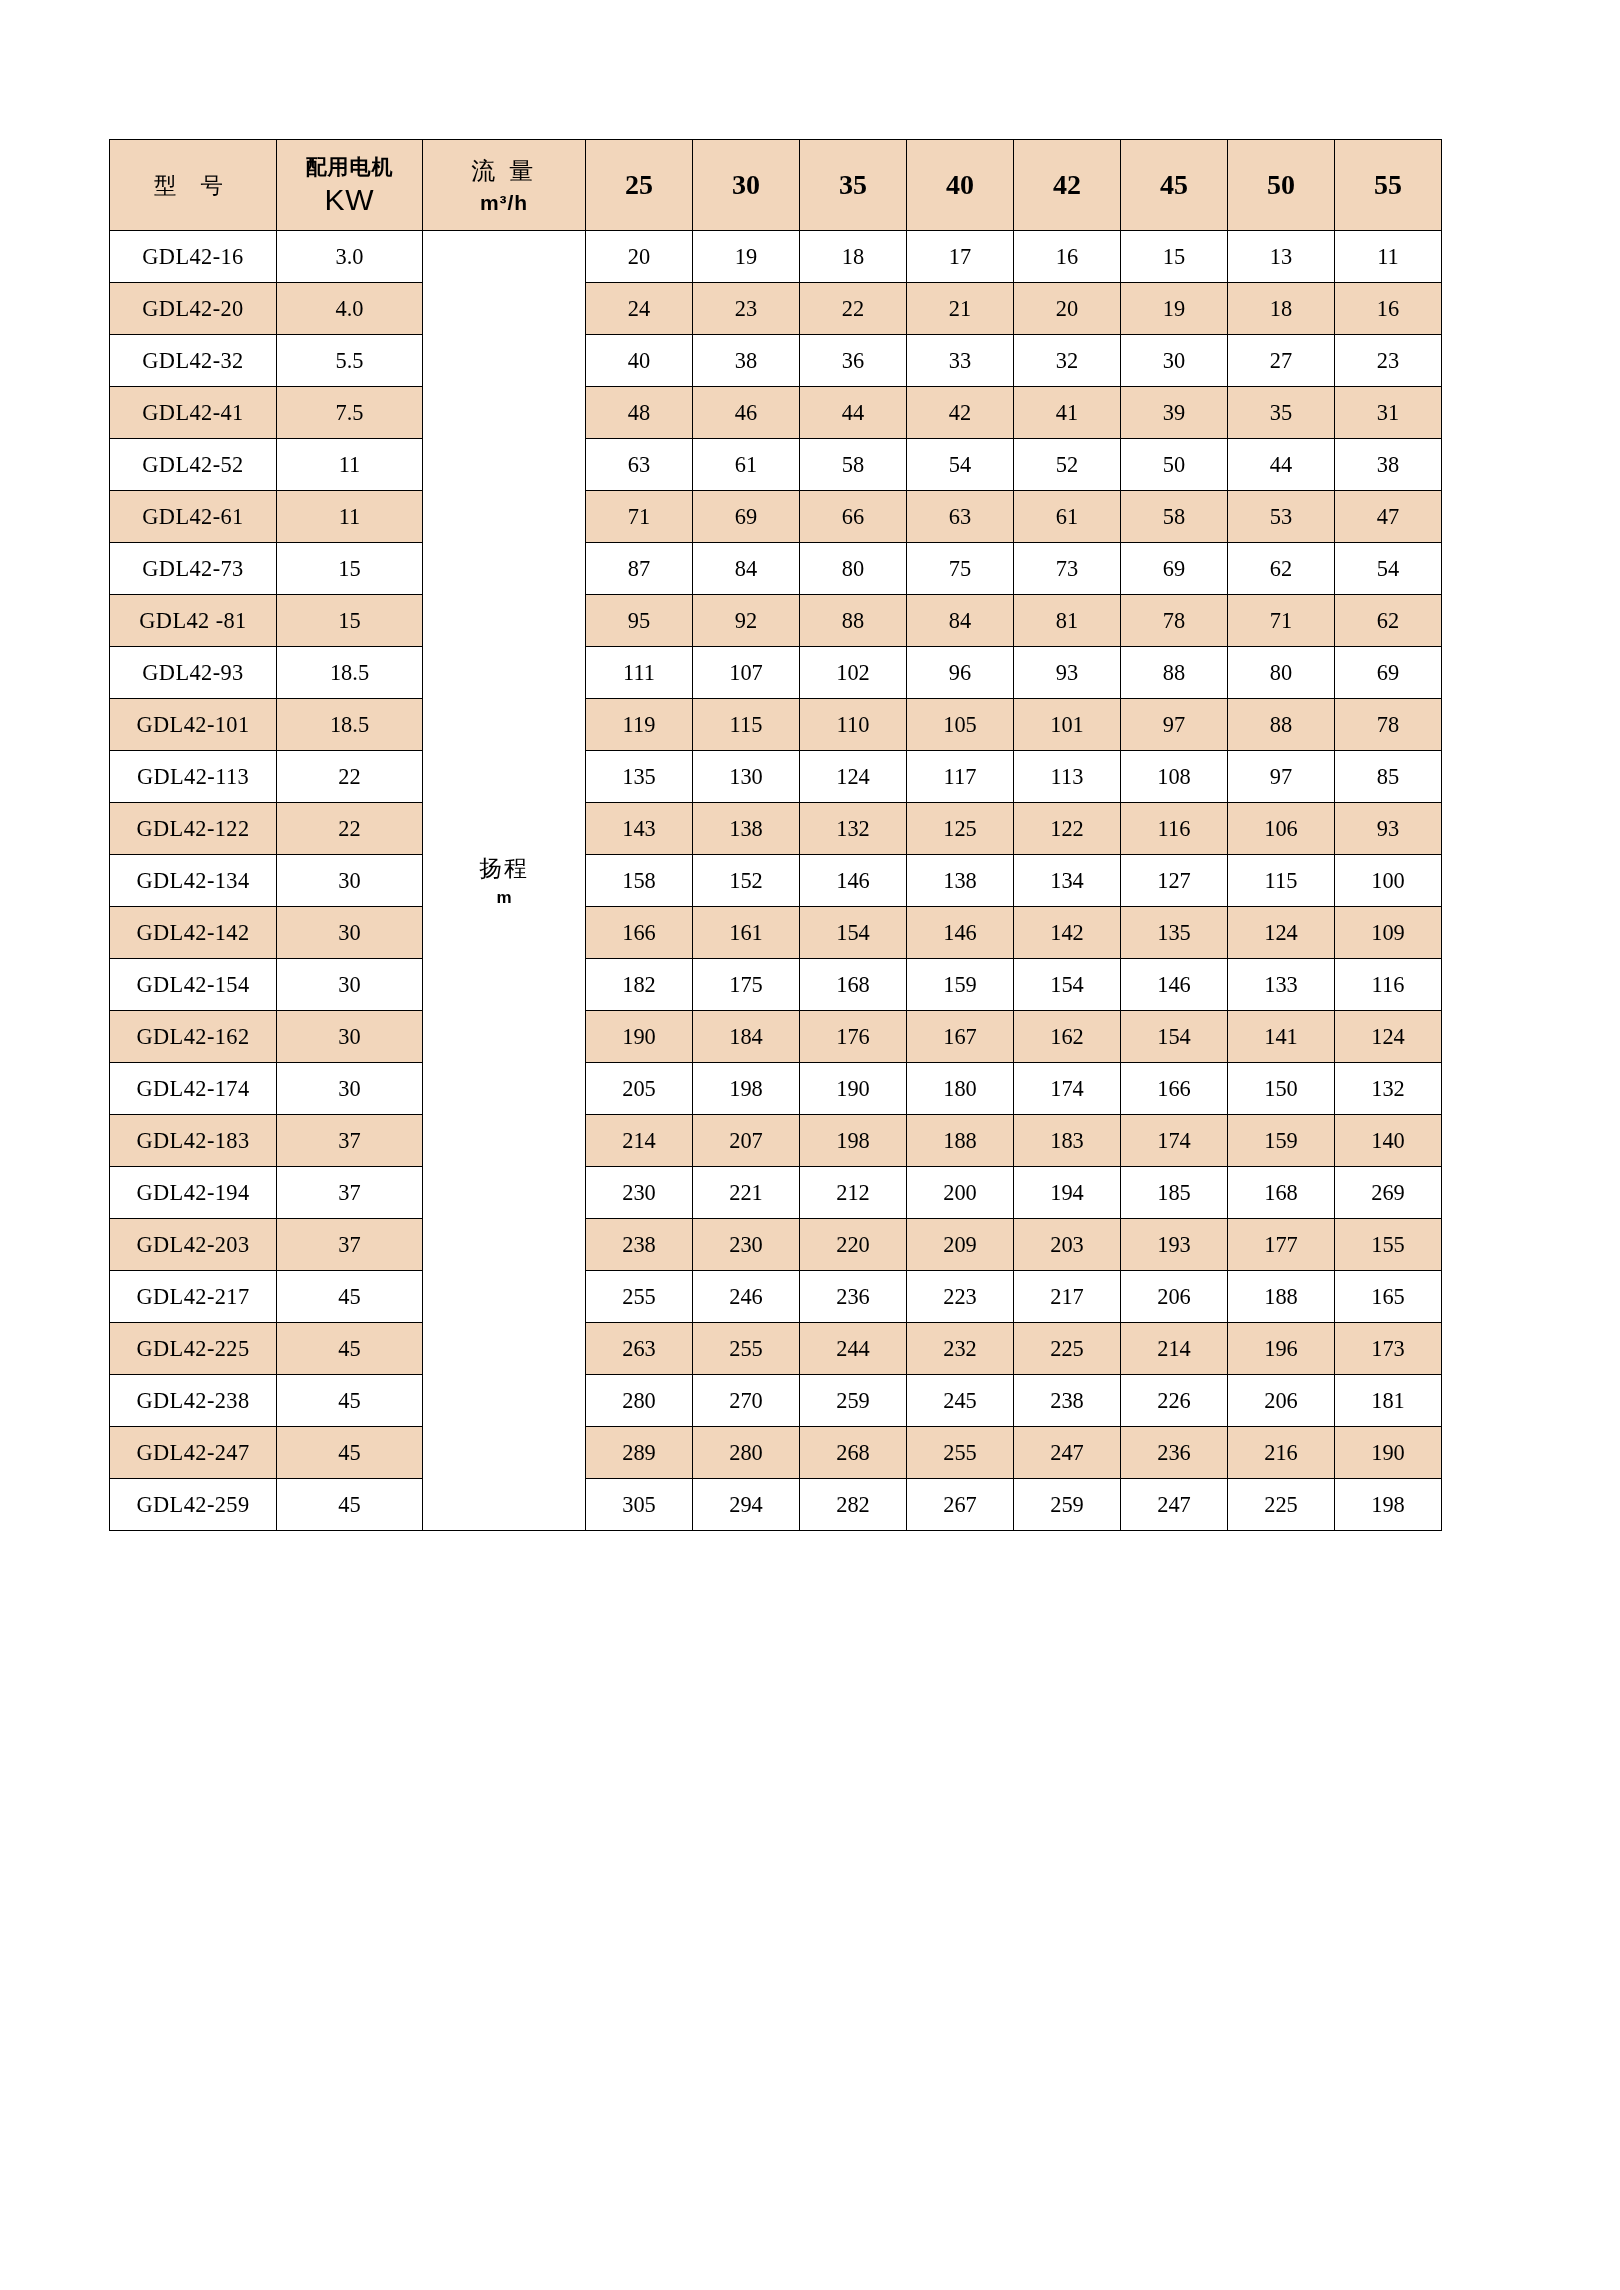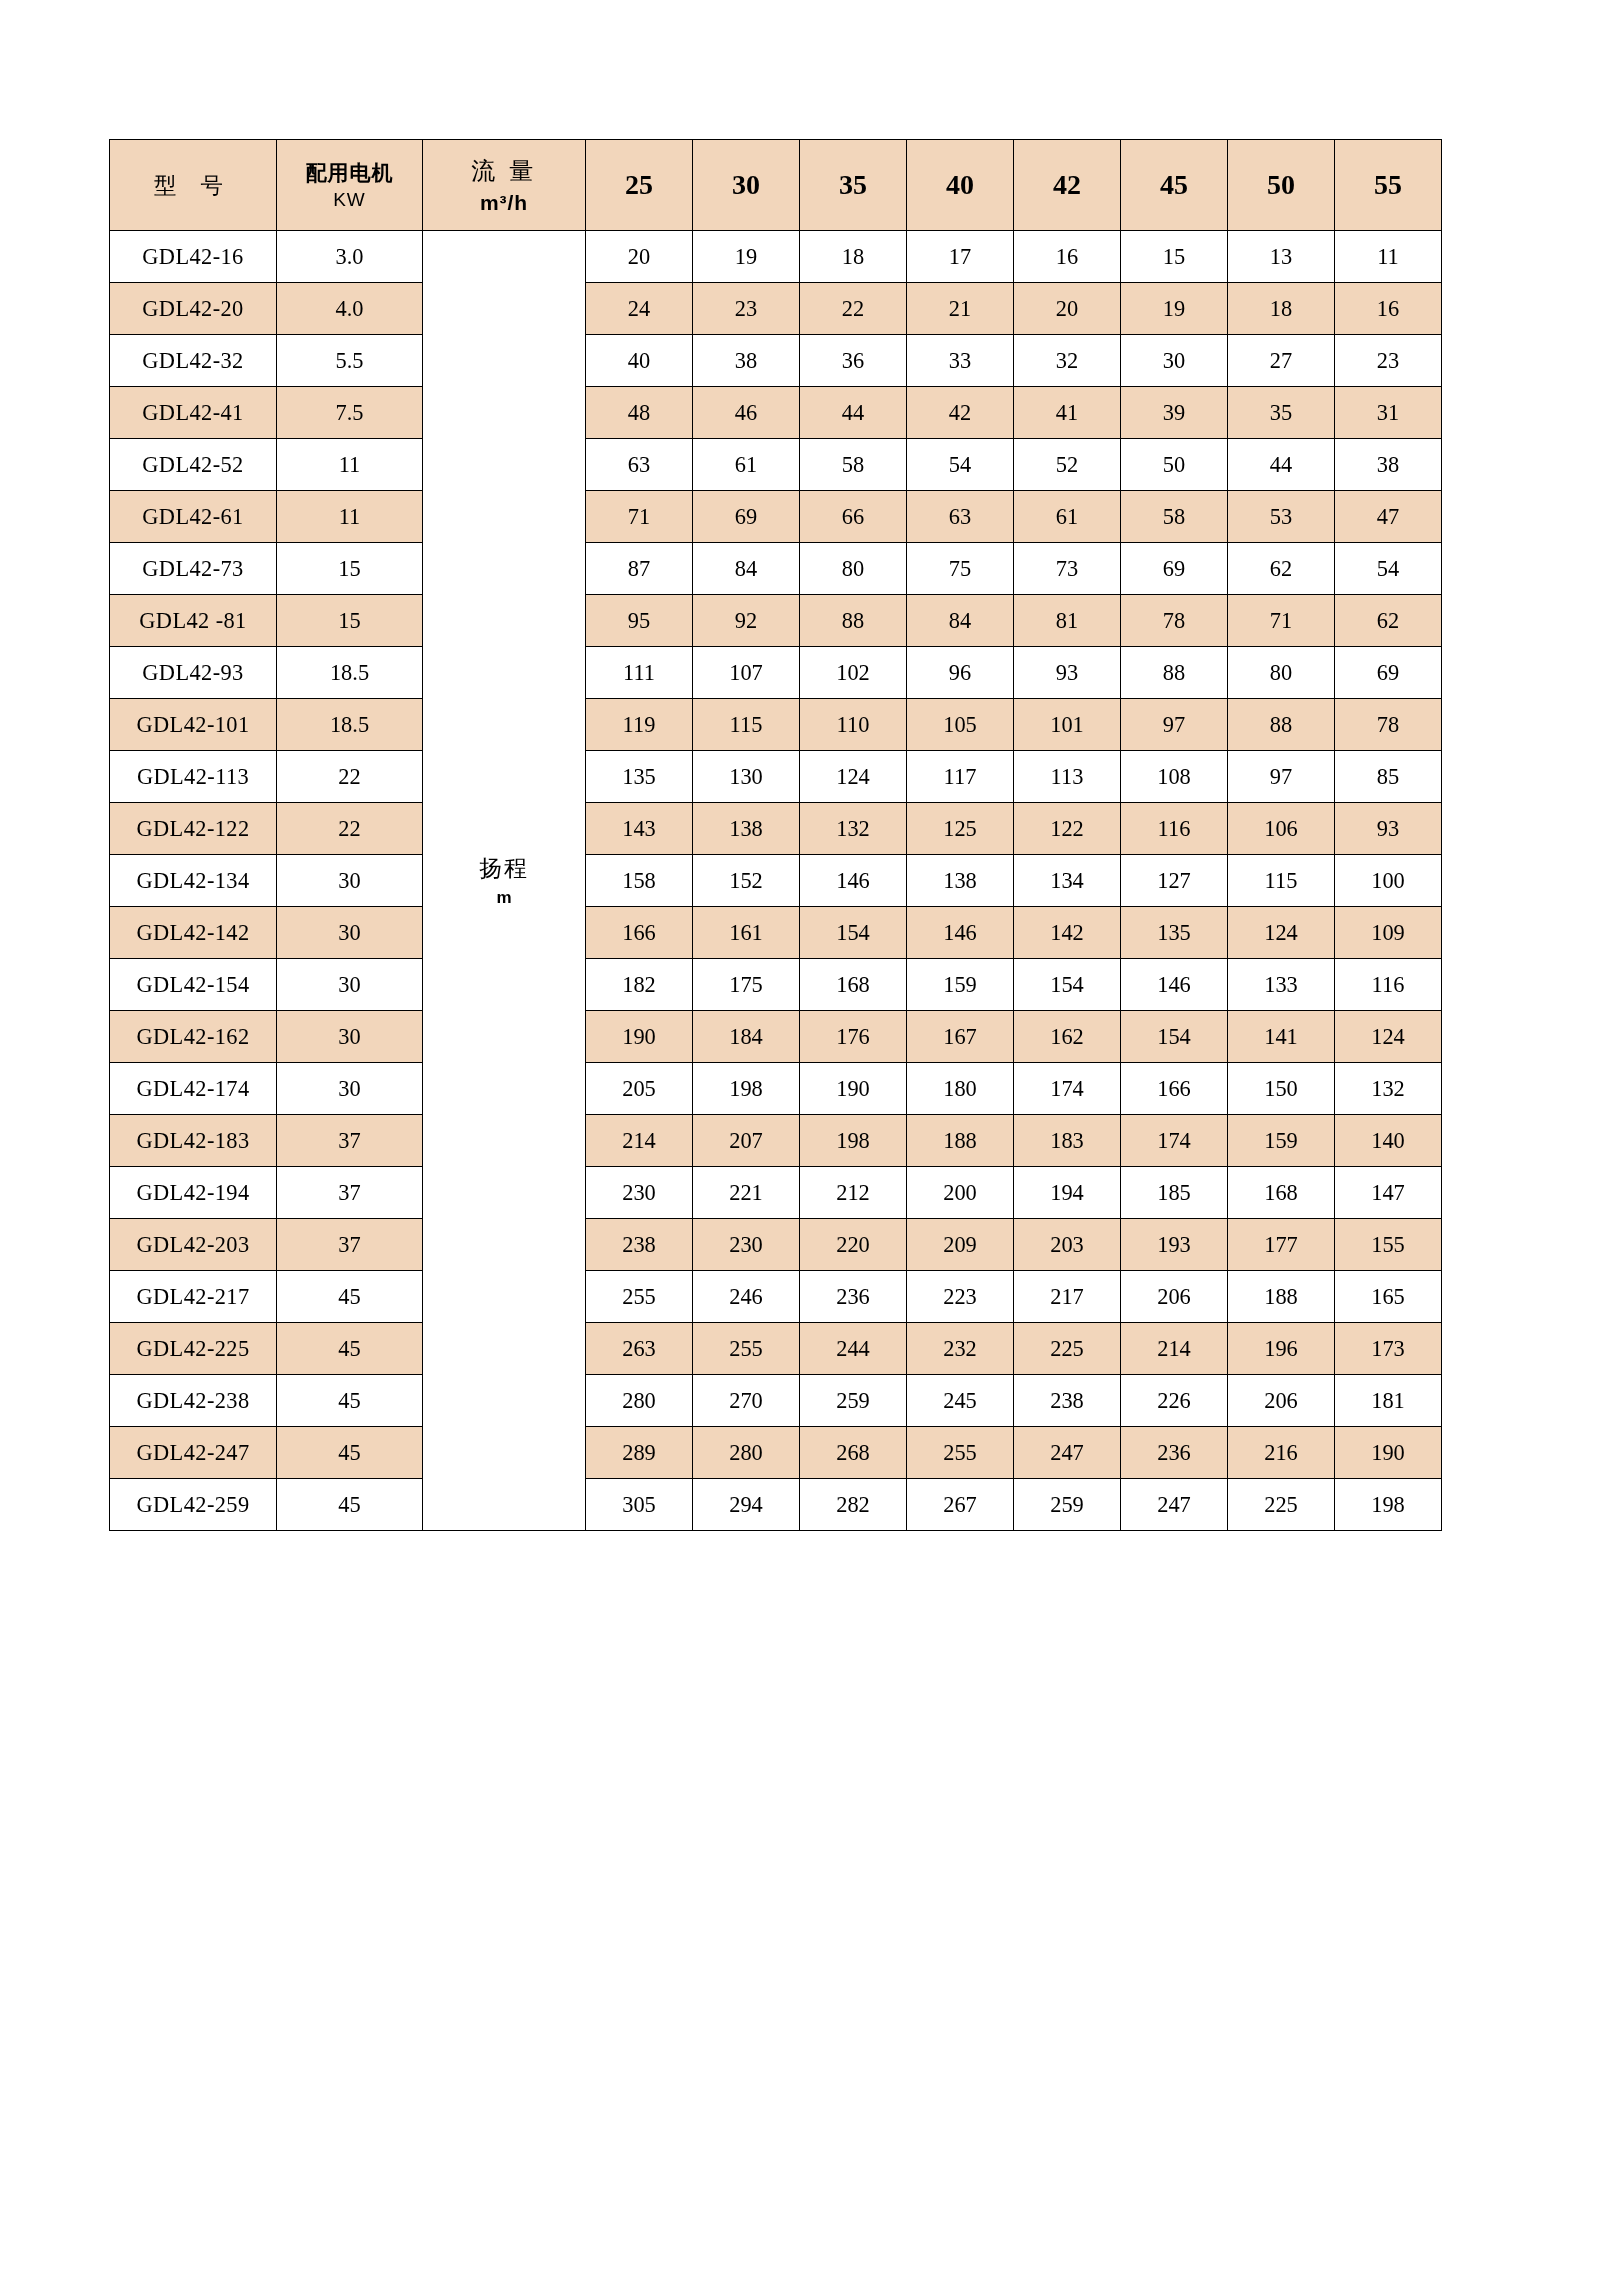--- a/index.html
+++ b/index.html
@@ -65,21 +65,21 @@
     font-weight: bold;
     margin-top: 3.6px;
   }
   .hdr-motor-line1 {
     display: block;
     font-size: 21px;
     font-weight: bold;
   }
   .hdr-motor-line2 {
     display: block;
-    font-size: 19px;
+    font-size: 30px;
     margin-top: 1.8px;
   }
   .hdr-model {
     letter-spacing: 9px;
   }
   tbody td {
     height: 51px;
     font-size: 22.4px;
     background: #ffffff;
   }
@@ -372,21 +372,21 @@
         <tr>
           <td class="model">GDL42-194</td>
           <td>37</td>
           <td>230</td>
           <td>221</td>
           <td>212</td>
           <td>200</td>
           <td>194</td>
           <td>185</td>
           <td>168</td>
-          <td>147</td>
+          <td>269</td>
         </tr>
         <tr class="alt">
           <td class="model">GDL42-203</td>
           <td>37</td>
           <td>238</td>
           <td>230</td>
           <td>220</td>
           <td>209</td>
           <td>203</td>
           <td>193</td>

